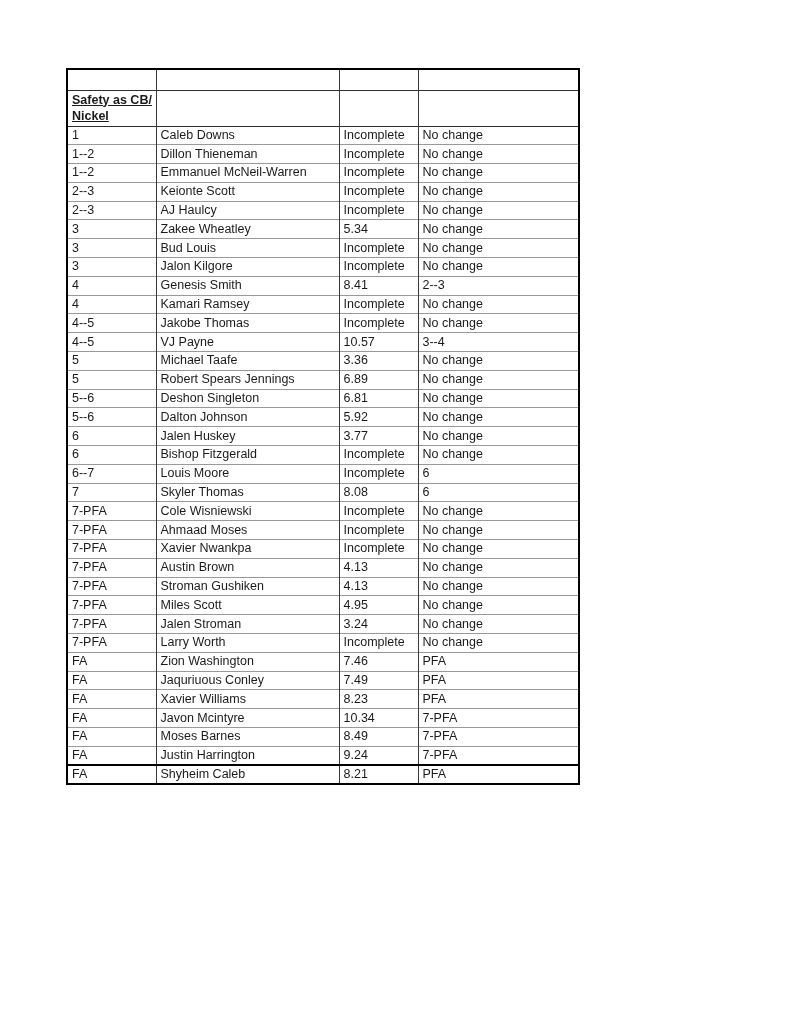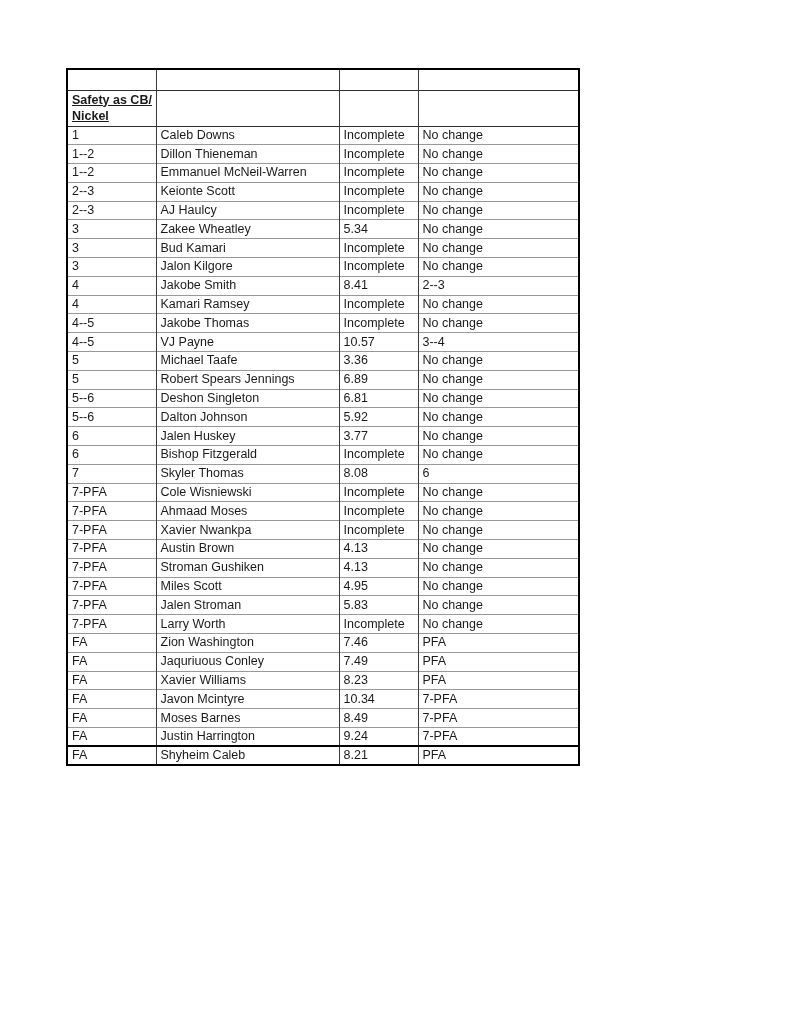--- a/index.html
+++ b/index.html
@@ -135,33 +135,33 @@
           <td>No change</td>
         </tr>
         <tr>
           <td>3</td>
           <td>Zakee Wheatley</td>
           <td>5.34</td>
           <td>No change</td>
         </tr>
         <tr>
           <td>3</td>
-          <td>Bud Kamari</td>
+          <td>Bud Louis</td>
           <td>Incomplete</td>
           <td>No change</td>
         </tr>
         <tr>
           <td>3</td>
           <td>Jalon Kilgore</td>
           <td>Incomplete</td>
           <td>No change</td>
         </tr>
         <tr>
           <td>4</td>
-          <td>Jakobe Smith</td>
+          <td>Genesis Smith</td>
           <td>8.41</td>
           <td>2--3</td>
         </tr>
         <tr>
           <td>4</td>
           <td>Kamari Ramsey</td>
           <td>Incomplete</td>
           <td>No change</td>
         </tr>
         <tr>
@@ -206,20 +206,26 @@
           <td>3.77</td>
           <td>No change</td>
         </tr>
         <tr>
           <td>6</td>
           <td>Bishop Fitzgerald</td>
           <td>Incomplete</td>
           <td>No change</td>
         </tr>
         <tr>
+          <td>6--7</td>
+          <td>Louis Moore</td>
+          <td>Incomplete</td>
+          <td>6</td>
+        </tr>
+        <tr>
           <td>7</td>
           <td>Skyler Thomas</td>
           <td>8.08</td>
           <td>6</td>
         </tr>
         <tr>
           <td>7-PFA</td>
           <td>Cole Wisniewski</td>
           <td>Incomplete</td>
           <td>No change</td>
@@ -250,21 +256,21 @@
         </tr>
         <tr>
           <td>7-PFA</td>
           <td>Miles Scott</td>
           <td>4.95</td>
           <td>No change</td>
         </tr>
         <tr>
           <td>7-PFA</td>
           <td>Jalen Stroman</td>
-          <td>5.83</td>
+          <td>3.24</td>
           <td>No change</td>
         </tr>
         <tr>
           <td>7-PFA</td>
           <td>Larry Worth</td>
           <td>Incomplete</td>
           <td>No change</td>
         </tr>
         <tr>
           <td>FA</td>

